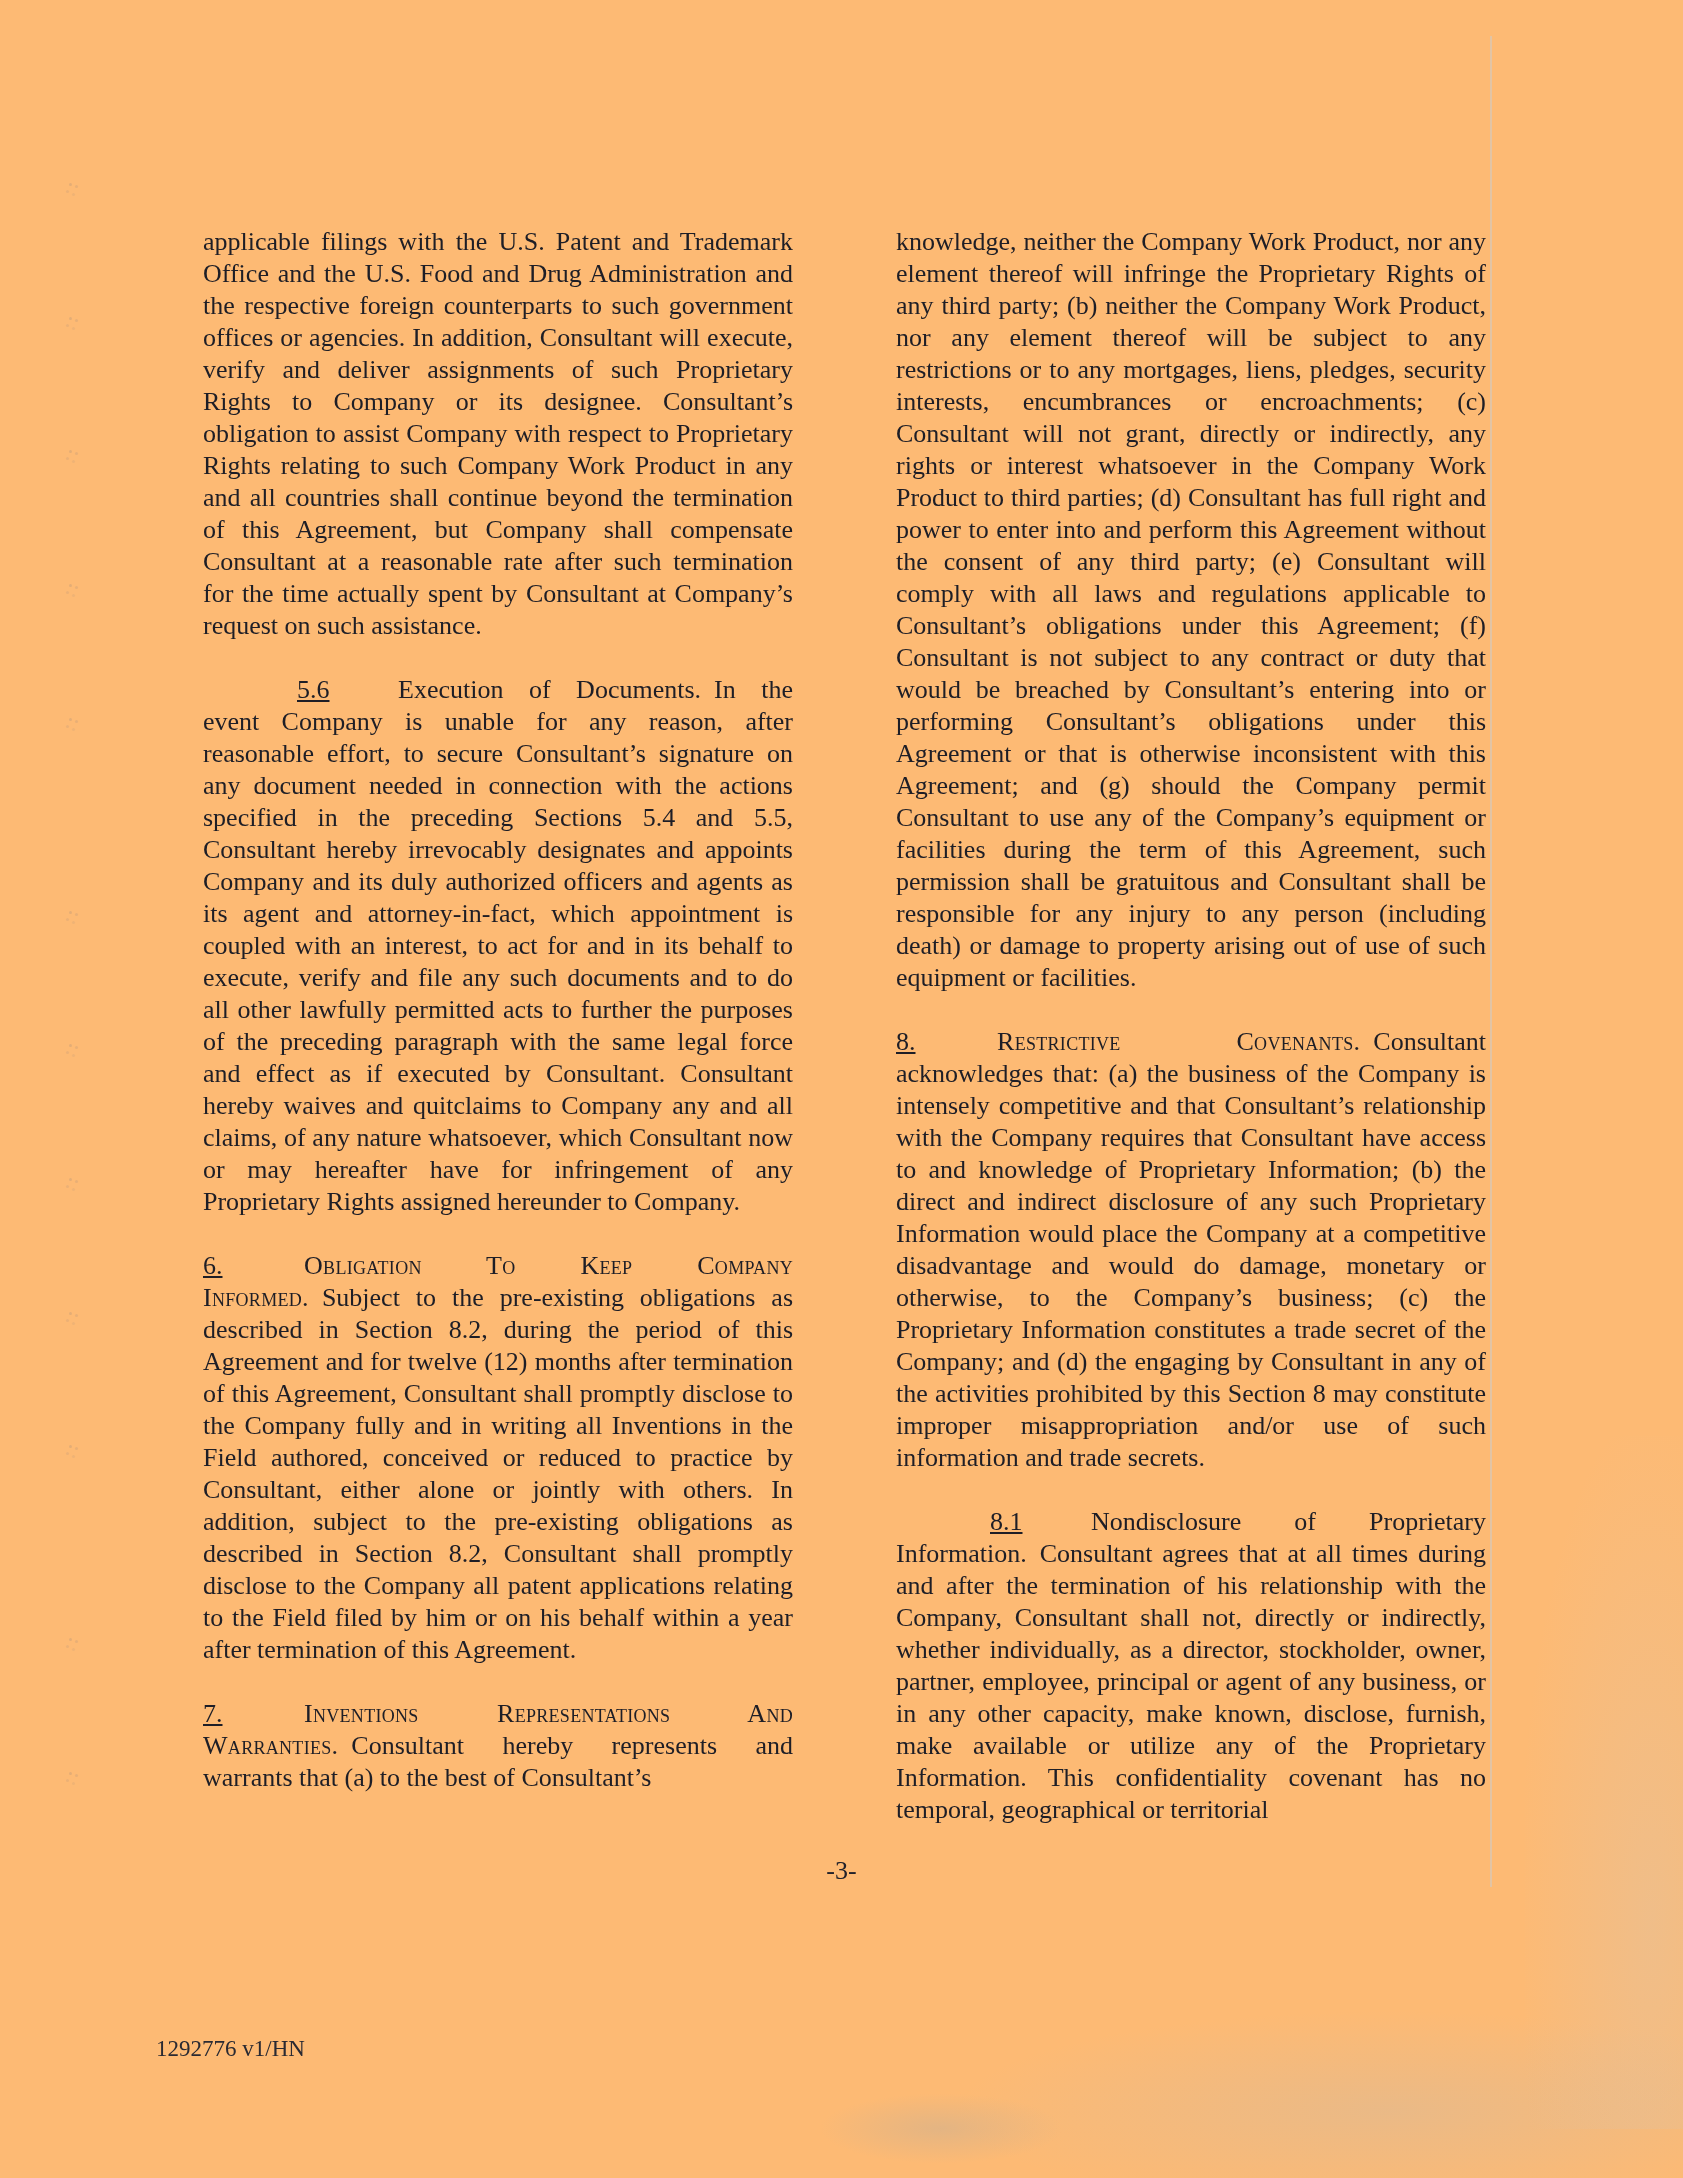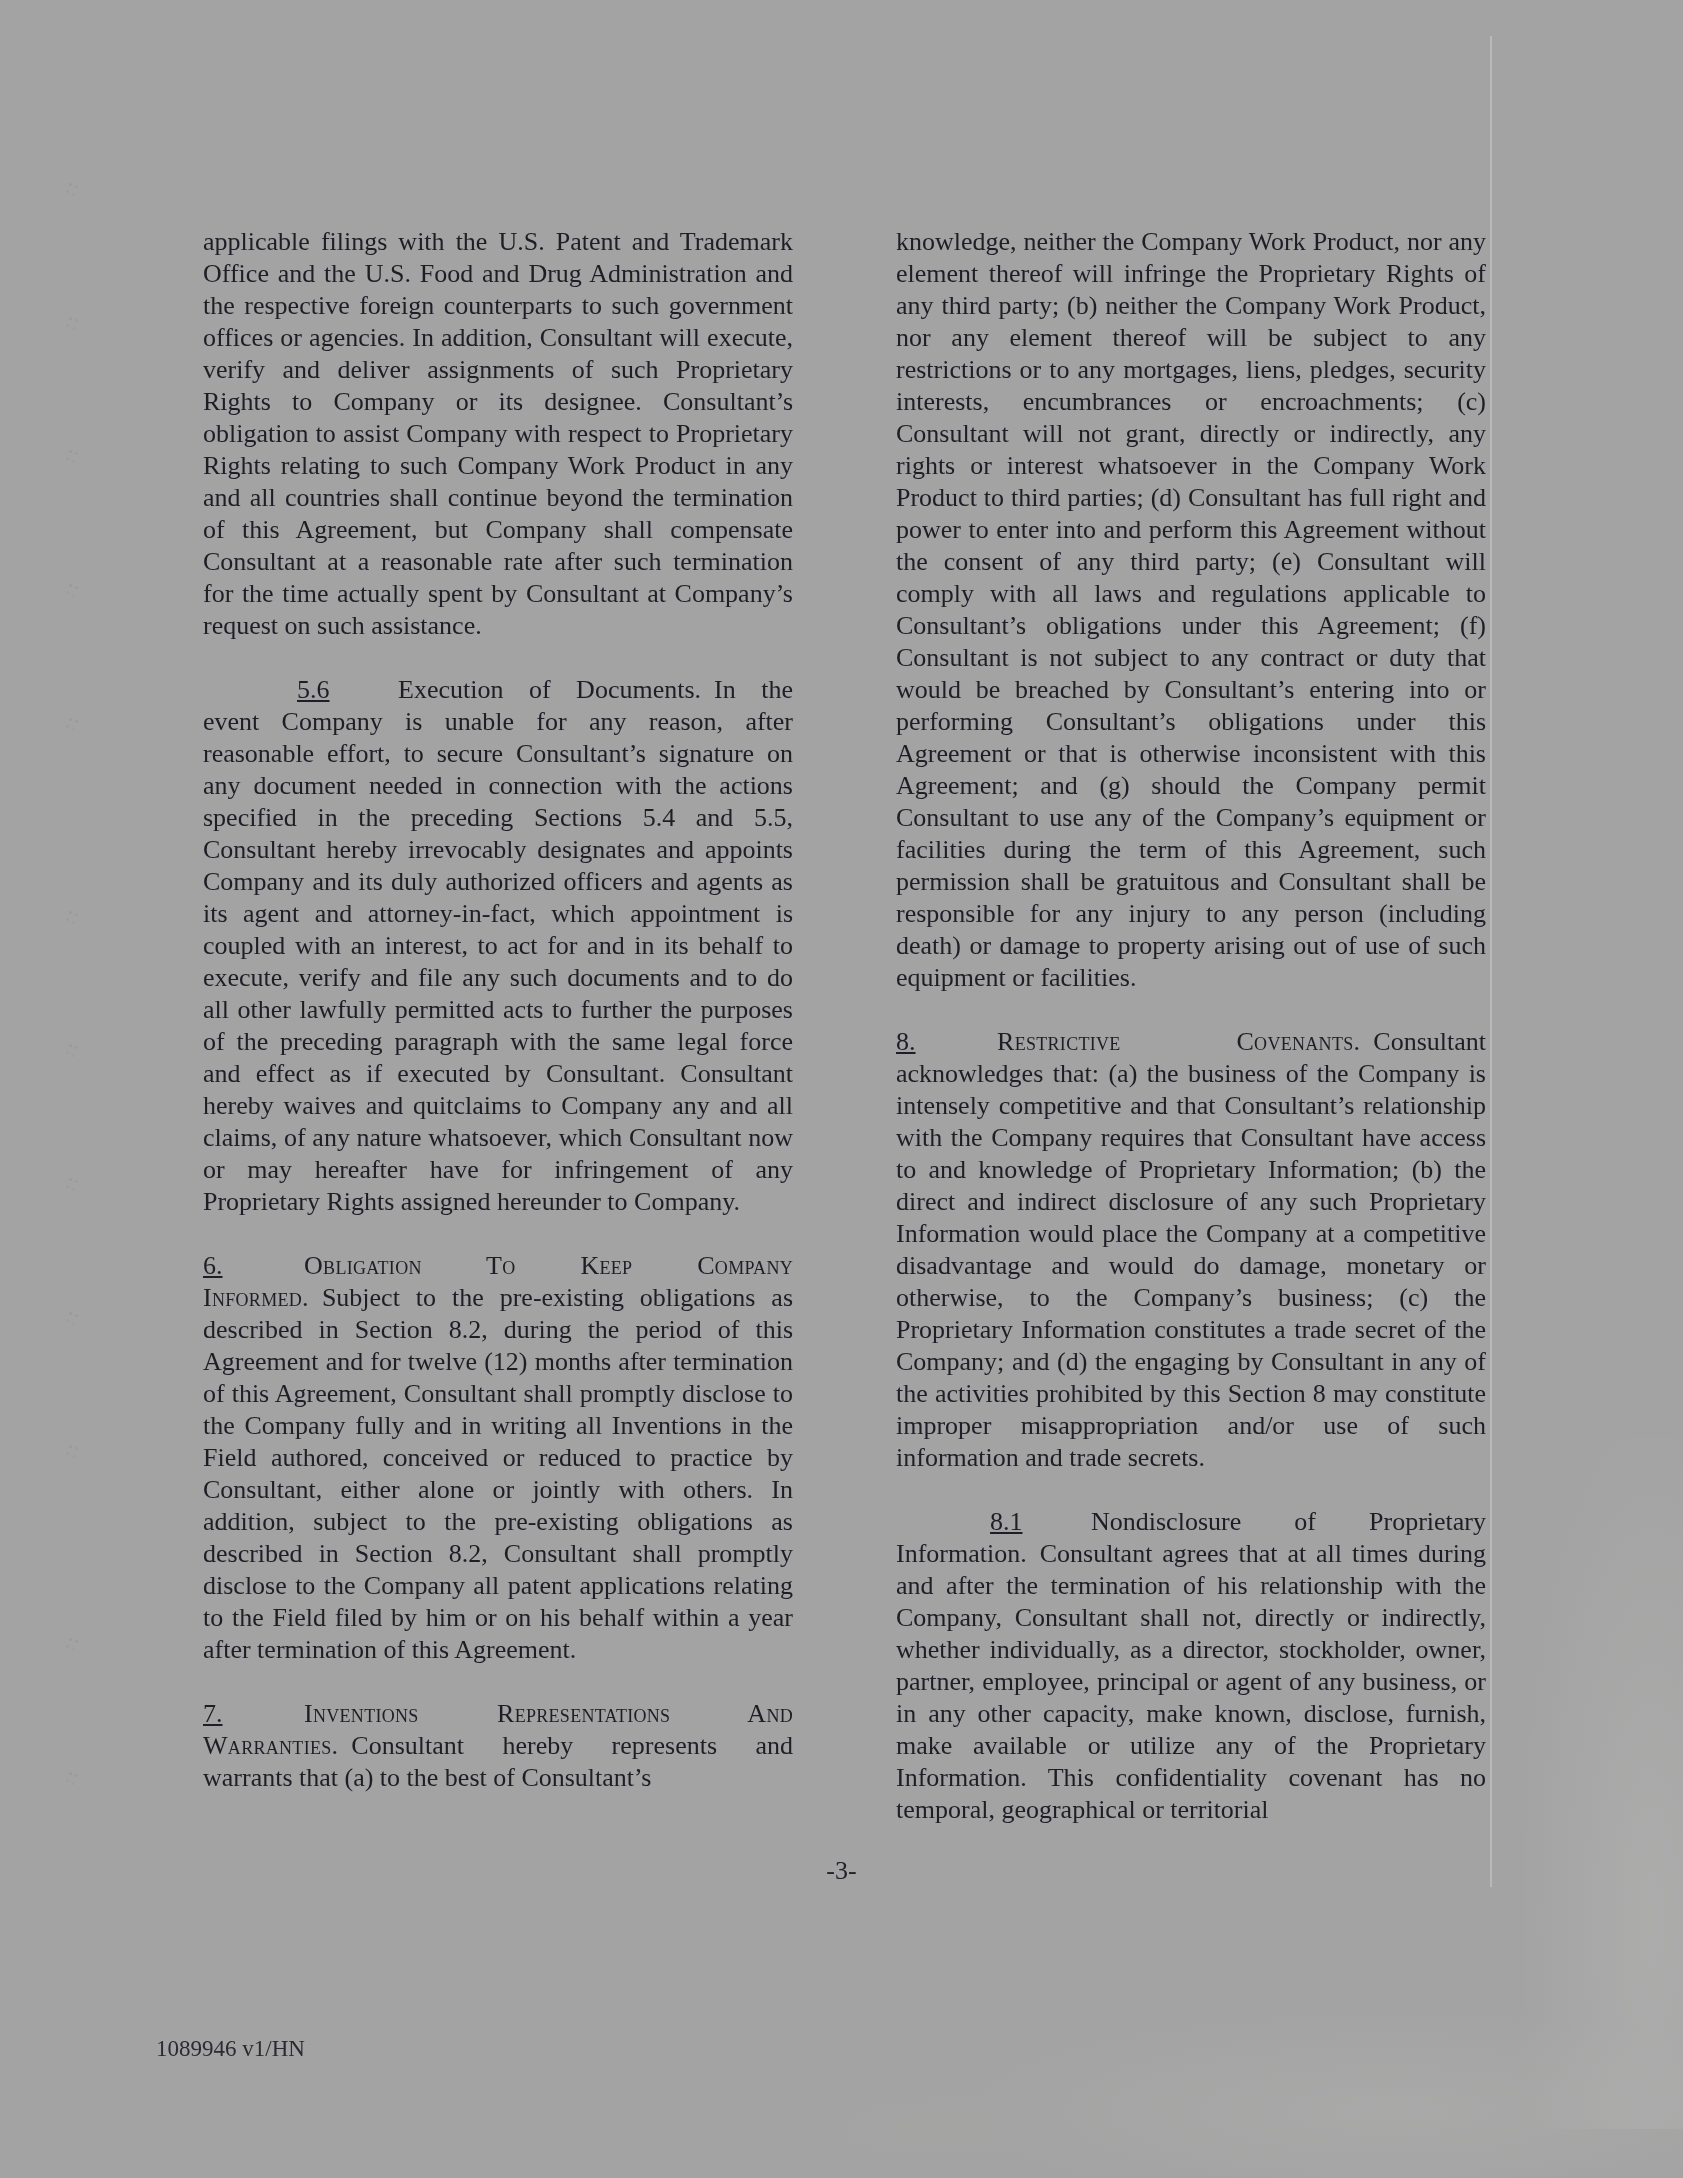--- a/index.html
+++ b/index.html
@@ -5,21 +5,21 @@
   html, body {
     margin: 0;
     padding: 0;
     background: #e9e9e7;
   }
   .page {
     position: relative;
     width: 1683px;
     height: 2178px;
     margin: 0 auto;
-    background: #a3a3a3;
+    background: #fdba74;
     overflow: hidden;
     font-family: "Liberation Serif", "DejaVu Serif", serif;
     color: #1e1e26;
   }
   
   .col {
     position: absolute;
     top: 226px;
     width: 590px;
   }
@@ -128,21 +128,21 @@
   <div class="col col-right">
     <p class="par"><span>knowledge, neither the Company Work Product, nor any element thereof will infringe the Proprietary Rights of any third party; (b) neither the Company Work Product, nor any element thereof will be subject to any restrictions or to any mortgages, liens, pledges, security interests, encumbrances or encroachments; (c) Consultant will not grant, directly or indirectly, any rights or interest whatsoever in the Company Work Product to third parties; (d) Consultant has full right and power to enter into and perform this Agreement without the consent of any third party; (e) Consultant will comply with all laws and regulations applicable to Consultant’s obligations under this Agreement; (f) Consultant is not subject to any contract or duty that would be breached by Consultant’s entering into or performing Consultant’s obligations under this Agreement or that is otherwise inconsistent with this Agreement; and (g) should the Company permit Consultant to use any of the Company’s equipment or facilities during the term of this Agreement, such permission shall be gratuitous and Consultant shall be responsible for any injury to any person (including death) or damage to property arising out of use of such equipment or facilities.</span></p>
 
     <p class="par"><span class="sec-num">8.</span><span class="sec-heading sc">Restrictive Covenants.</span><span>Consultant acknowledges that: (a) the business of the Company is intensely competitive and that Consultant’s relationship with the Company requires that Consultant have access to and knowledge of Proprietary Information; (b) the direct and indirect disclosure of any such Proprietary Information would place the Company at a competitive disadvantage and would do damage, monetary or otherwise, to the Company’s business; (c) the Proprietary Information constitutes a trade secret of the Company; and (d) the engaging by Consultant in any of the activities prohibited by this Section 8 may constitute improper misappropriation and/or use of such information and trade secrets.</span></p>
 
     <p class="par indent"><span class="sec-num">8.1</span><span class="sec-heading">Nondisclosure of Proprietary Information.</span><span>Consultant agrees that at all times during and after the termination of his relationship with the Company, Consultant shall not, directly or indirectly, whether individually, as a director, stockholder, owner, partner, employee, principal or agent of any business, or in any other capacity, make known, disclose, furnish, make available or utilize any of the Proprietary Information. This confidentiality covenant has no temporal, geographical or territorial</span></p>
   </div>
 
   <div class="page-number">-3-</div>
 
-  <div class="footer-ref">1089946 v1/HN</div>
+  <div class="footer-ref">1292776 v1/HN</div>
 
   <div class="scan-vline"></div>
   <div class="smudge-a"></div>
   <div class="smudge-b"></div>
   <div class="smudge-c"></div>
   <div class="speck" style="top:183px"></div>
   <div class="speck" style="top:317px"></div>
   <div class="speck" style="top:450px"></div>
   <div class="speck" style="top:584px"></div>
   <div class="speck" style="top:718px"></div>

